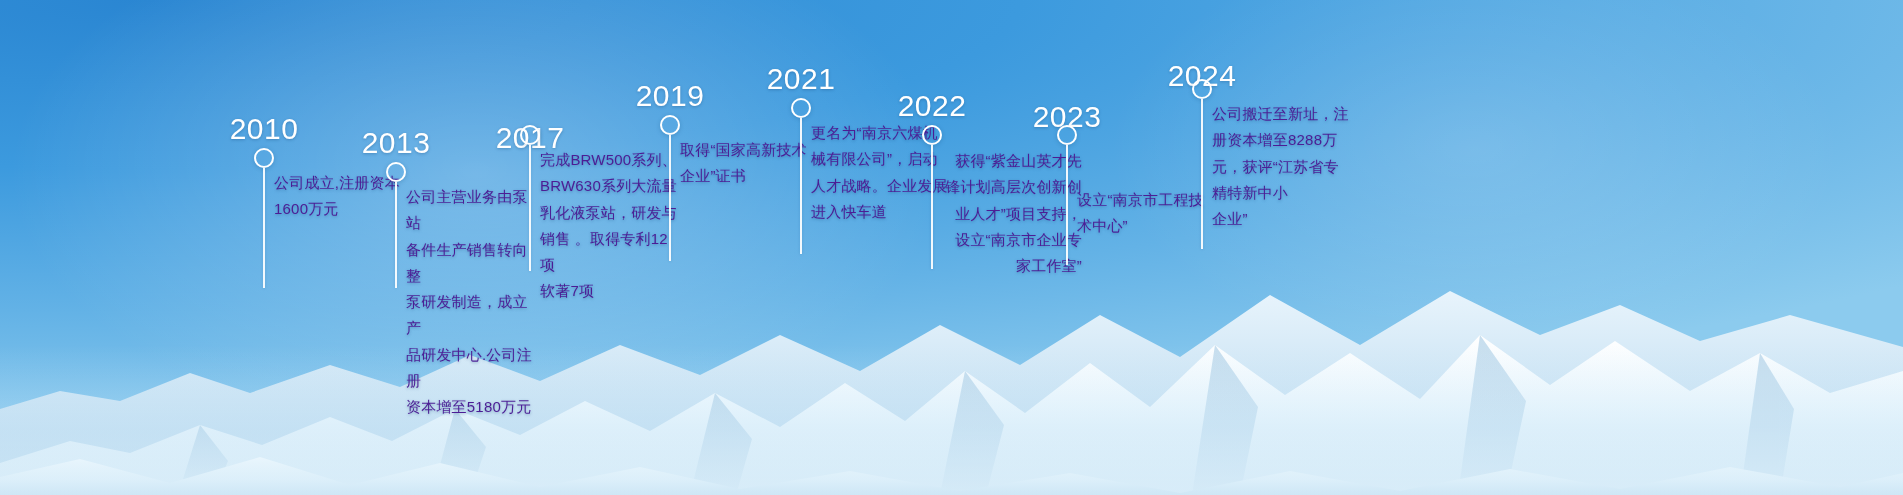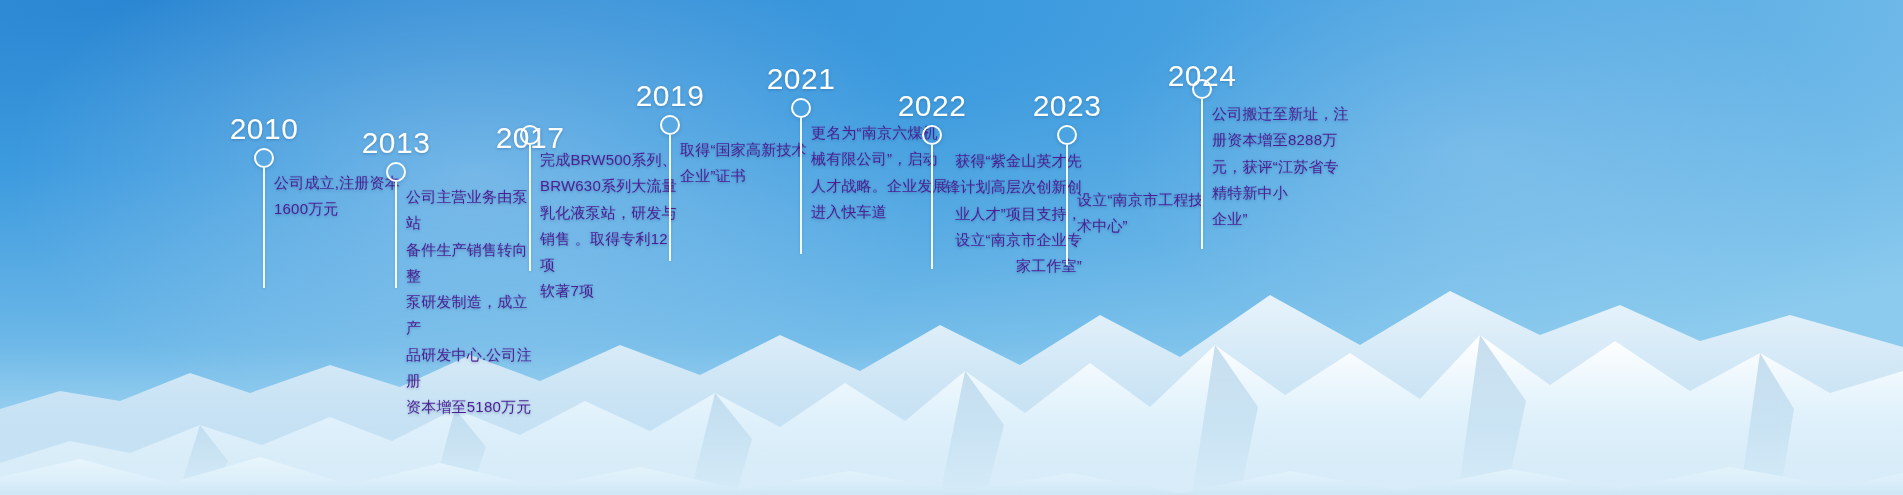--- a/index.html
+++ b/index.html
@@ -159,21 +159,21 @@
       <div class="marker" style="left: 932px; top: 125px;"></div>
       <div class="stem" style="left: 932px; top: 145px; height: 124px;"></div>
       <div class="desc" style="left: 942px; top: 148px; width: 140px; text-align: right;">获得“紫金山英才先
 锋计划高层次创新创
 业人才”项目支持，
 设立“南京市企业专
 家工作室”</div>
     </div>
 
     <div class="node">
-      <div class="year" style="left: 1067px; top: 89px;">2023</div>
+      <div class="year" style="left: 1067px; top: 100px;">2023</div>
       <div class="marker" style="left: 1067px; top: 125px;"></div>
       <div class="stem" style="left: 1067px; top: 145px; height: 120px;"></div>
       <div class="desc" style="left: 1077px; top: 147px; width: 140px; margin-top: 40px;">设立“南京市工程技
 术中心”</div>
     </div>
 
     <div class="node">
       <div class="year" style="left: 1202px; top: 43px; margin-top: 16px;">2024</div>
       <div class="marker" style="left: 1202px; top: 79px;"></div>
       <div class="stem" style="left: 1202px; top: 99px; height: 150px;"></div>

